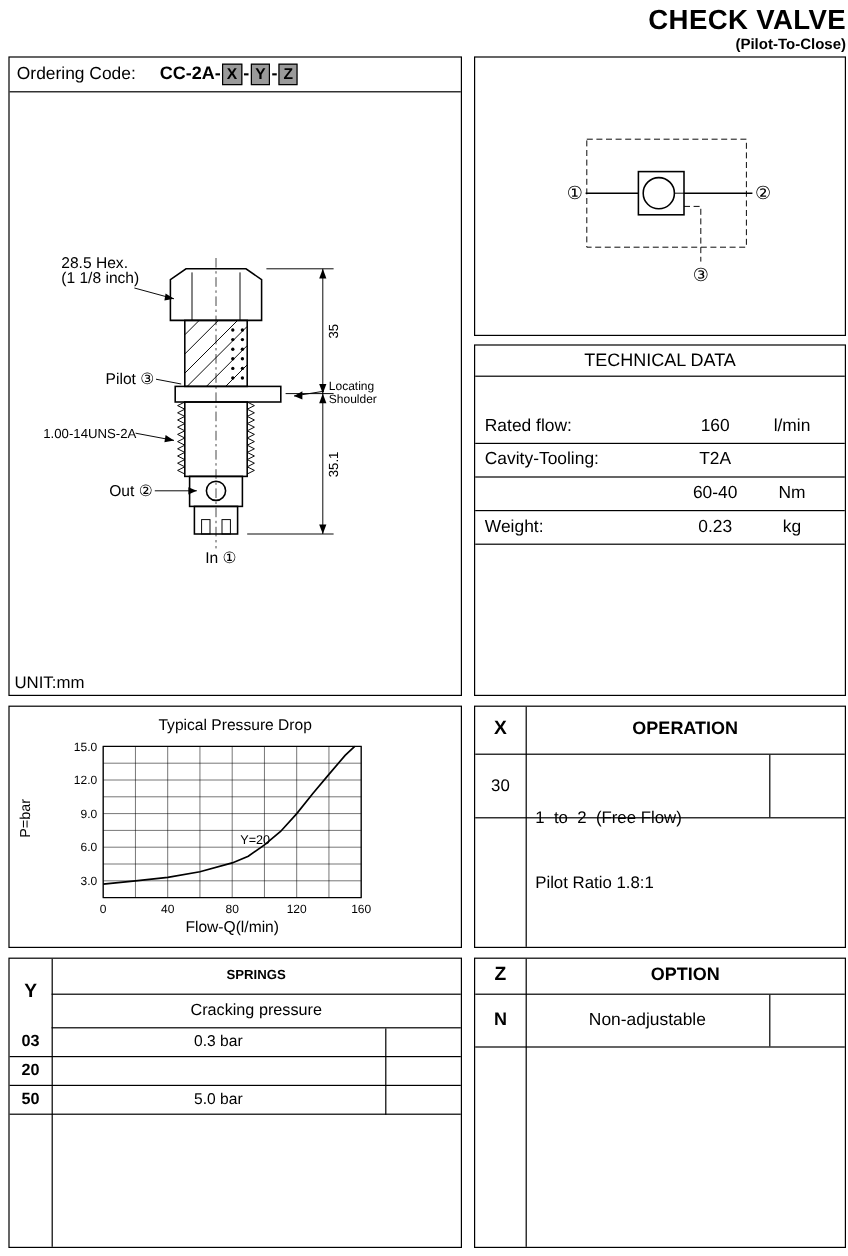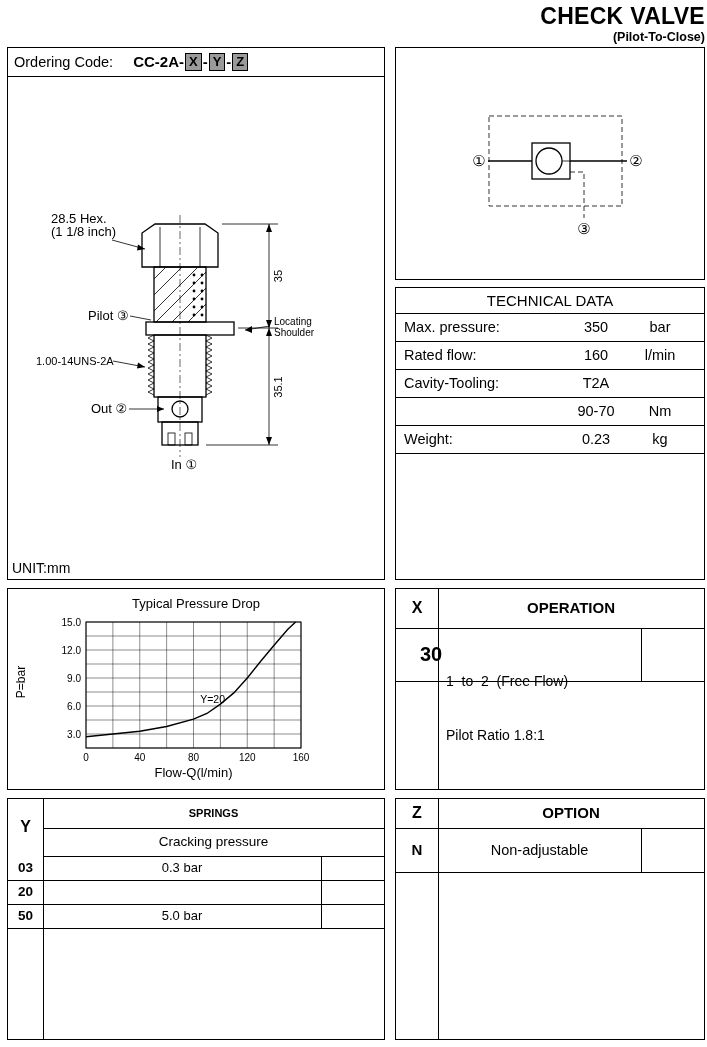--- a/index.html
+++ b/index.html
@@ -44,21 +44,21 @@
 .colline{position:absolute;top:0;bottom:0;border-left:1.5px solid #000}
 .vseg{position:absolute;border-left:1.5px solid #000}
 .hdr{position:absolute;left:0;right:0;top:0;border-bottom:1.5px solid #000}
 .cell{position:absolute;text-align:center}
 
 #op-box{left:395px;top:588px;width:310px;height:202px}
 #op-header{height:40px}
 #op-x{left:0;width:42px;line-height:38px;font-weight:bold;font-size:16px}
 #op-title{left:42px;right:0;line-height:38px;font-weight:bold;font-size:15px}
 #op-row{position:absolute;left:0;right:0;top:40px;height:53px;border-bottom:1.5px solid #000}
-#op-code{left:14px;width:42px;line-height:51px;font-weight:bold;font-size:20px}
+#op-code{left:0;width:42px;line-height:51px;font-weight:normal;font-size:14px}
 #op-desc{position:absolute;left:50px;top:7px;font-size:14px;line-height:18px;white-space:pre}
 
 #springs-box{left:7px;top:798px;width:378px;height:242px}
 #sp-y{left:0;width:35px;top:0;height:58px;line-height:56px;font-weight:bold;font-size:16px}
 #sp-header{position:absolute;left:35px;right:0;top:0;height:30px;line-height:28px;border-bottom:1.5px solid #000;text-align:center;font-weight:bold;font-size:11px}
 #sp-sub{position:absolute;left:35px;right:0;top:30px;height:28px;line-height:26px;border-bottom:1.5px solid #000;text-align:center;font-size:13.5px}
 .sp-row{position:absolute;left:0;right:0;height:24px;line-height:22px;border-bottom:1.5px solid #000}
 .sp-code{left:0;width:35px;font-weight:bold;font-size:13.5px}
 .sp-val{left:35px;width:278px;font-size:13px}
 
@@ -185,37 +185,32 @@
     <line x1="166" y1="113" x2="174" y2="113" class="s thin"></line>
     <polyline points="174,124 188,124 188,170" class="s dashed thin"></polyline>
     <text x="83" y="118" class="port">①</text>
     <text x="240" y="118" class="port">②</text>
     <text x="188" y="186" class="port">③</text>
   </svg>
 </div>
 
 <div class="box" id="tech-box">
   <div class="td-title">TECHNICAL DATA</div>
-  <div class="td-row" style="top:26px">
-    <span class="td-label">Max. pressure:</span>
-    <span class="td-value">350</span>
-    <span class="td-unit">bar</span>
-  </div>
   <div class="td-row" style="top:54px">
     <span class="td-label">Rated flow:</span>
     <span class="td-value">160</span>
     <span class="td-unit">l/min</span>
   </div>
   <div class="td-row" style="top:82px">
     <span class="td-label">Cavity-Tooling:</span>
     <span class="td-value">T2A</span>
     <span class="td-unit"></span>
   </div>
   <div class="td-row" style="top:110px">
-    <span class="td-value">90-70</span>
+    <span class="td-value">60-40</span>
     <span class="td-unit">Nm</span>
   </div>
   <div class="td-row" style="top:138px">
     <span class="td-label">Weight:</span>
     <span class="td-value">0.23</span>
     <span class="td-unit">kg</span>
   </div>
 </div>
 
 <div class="box" id="chart-box">

